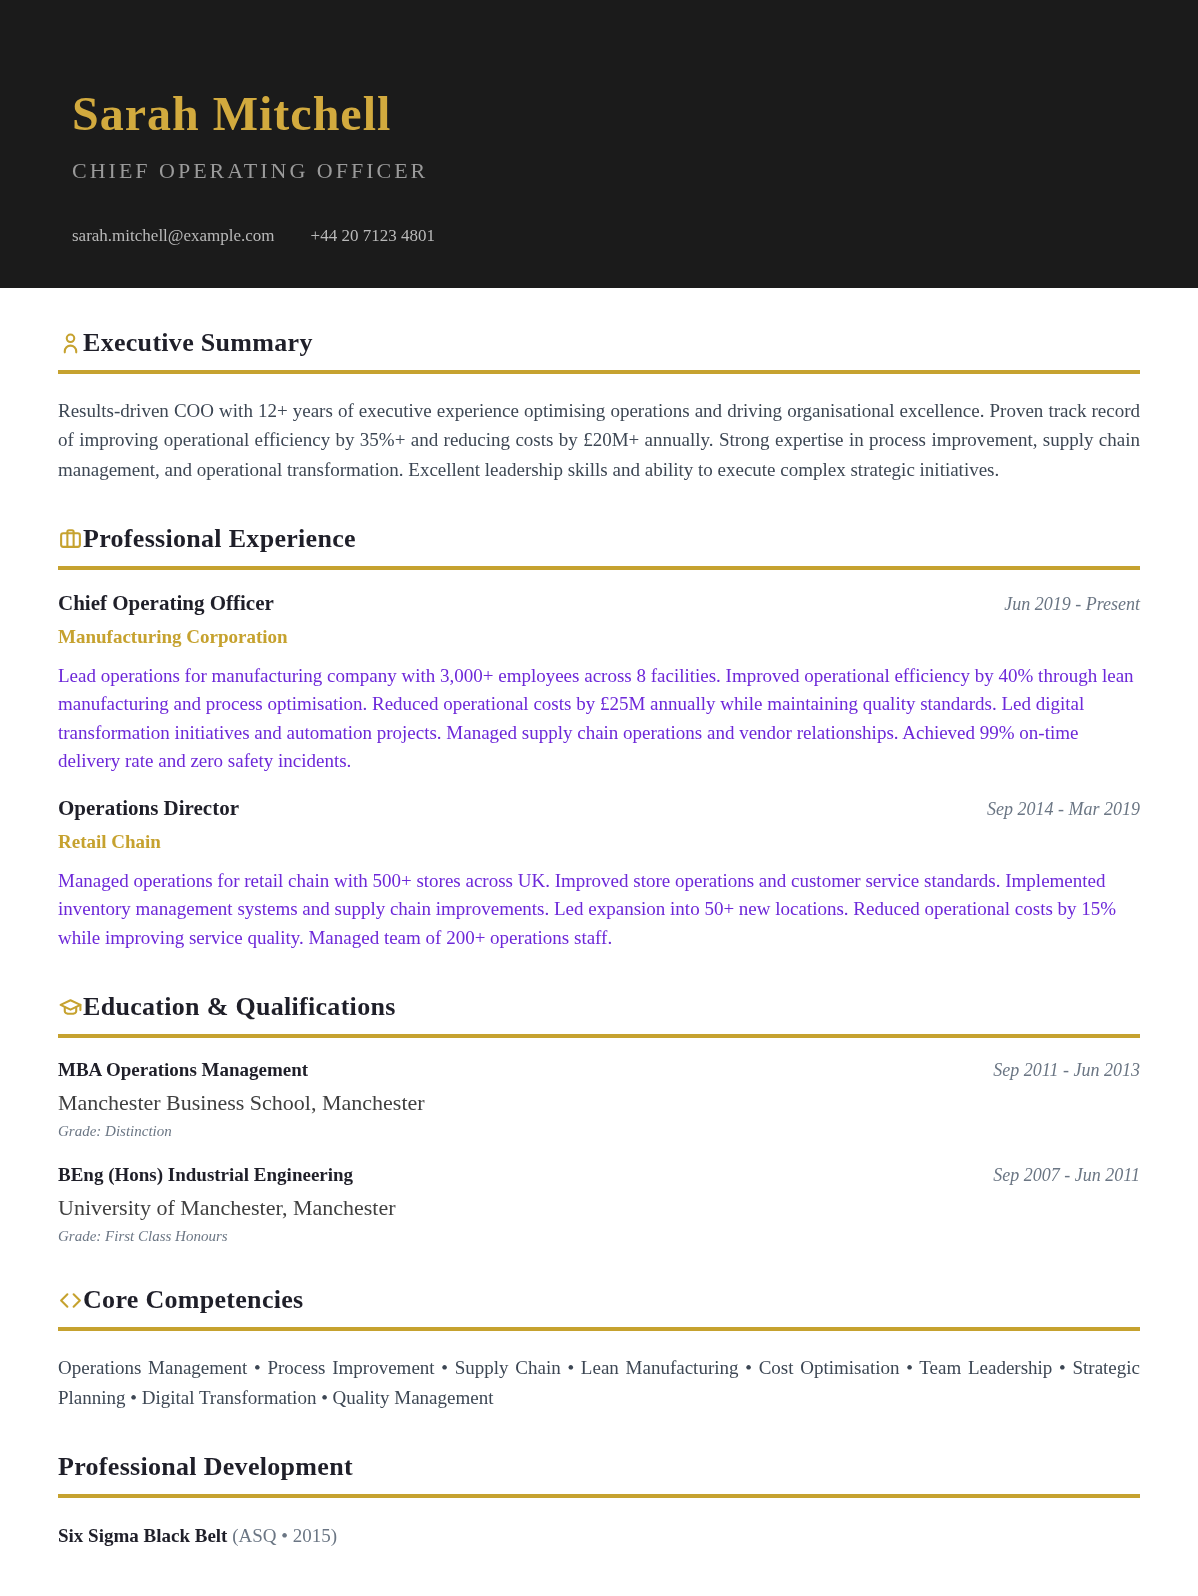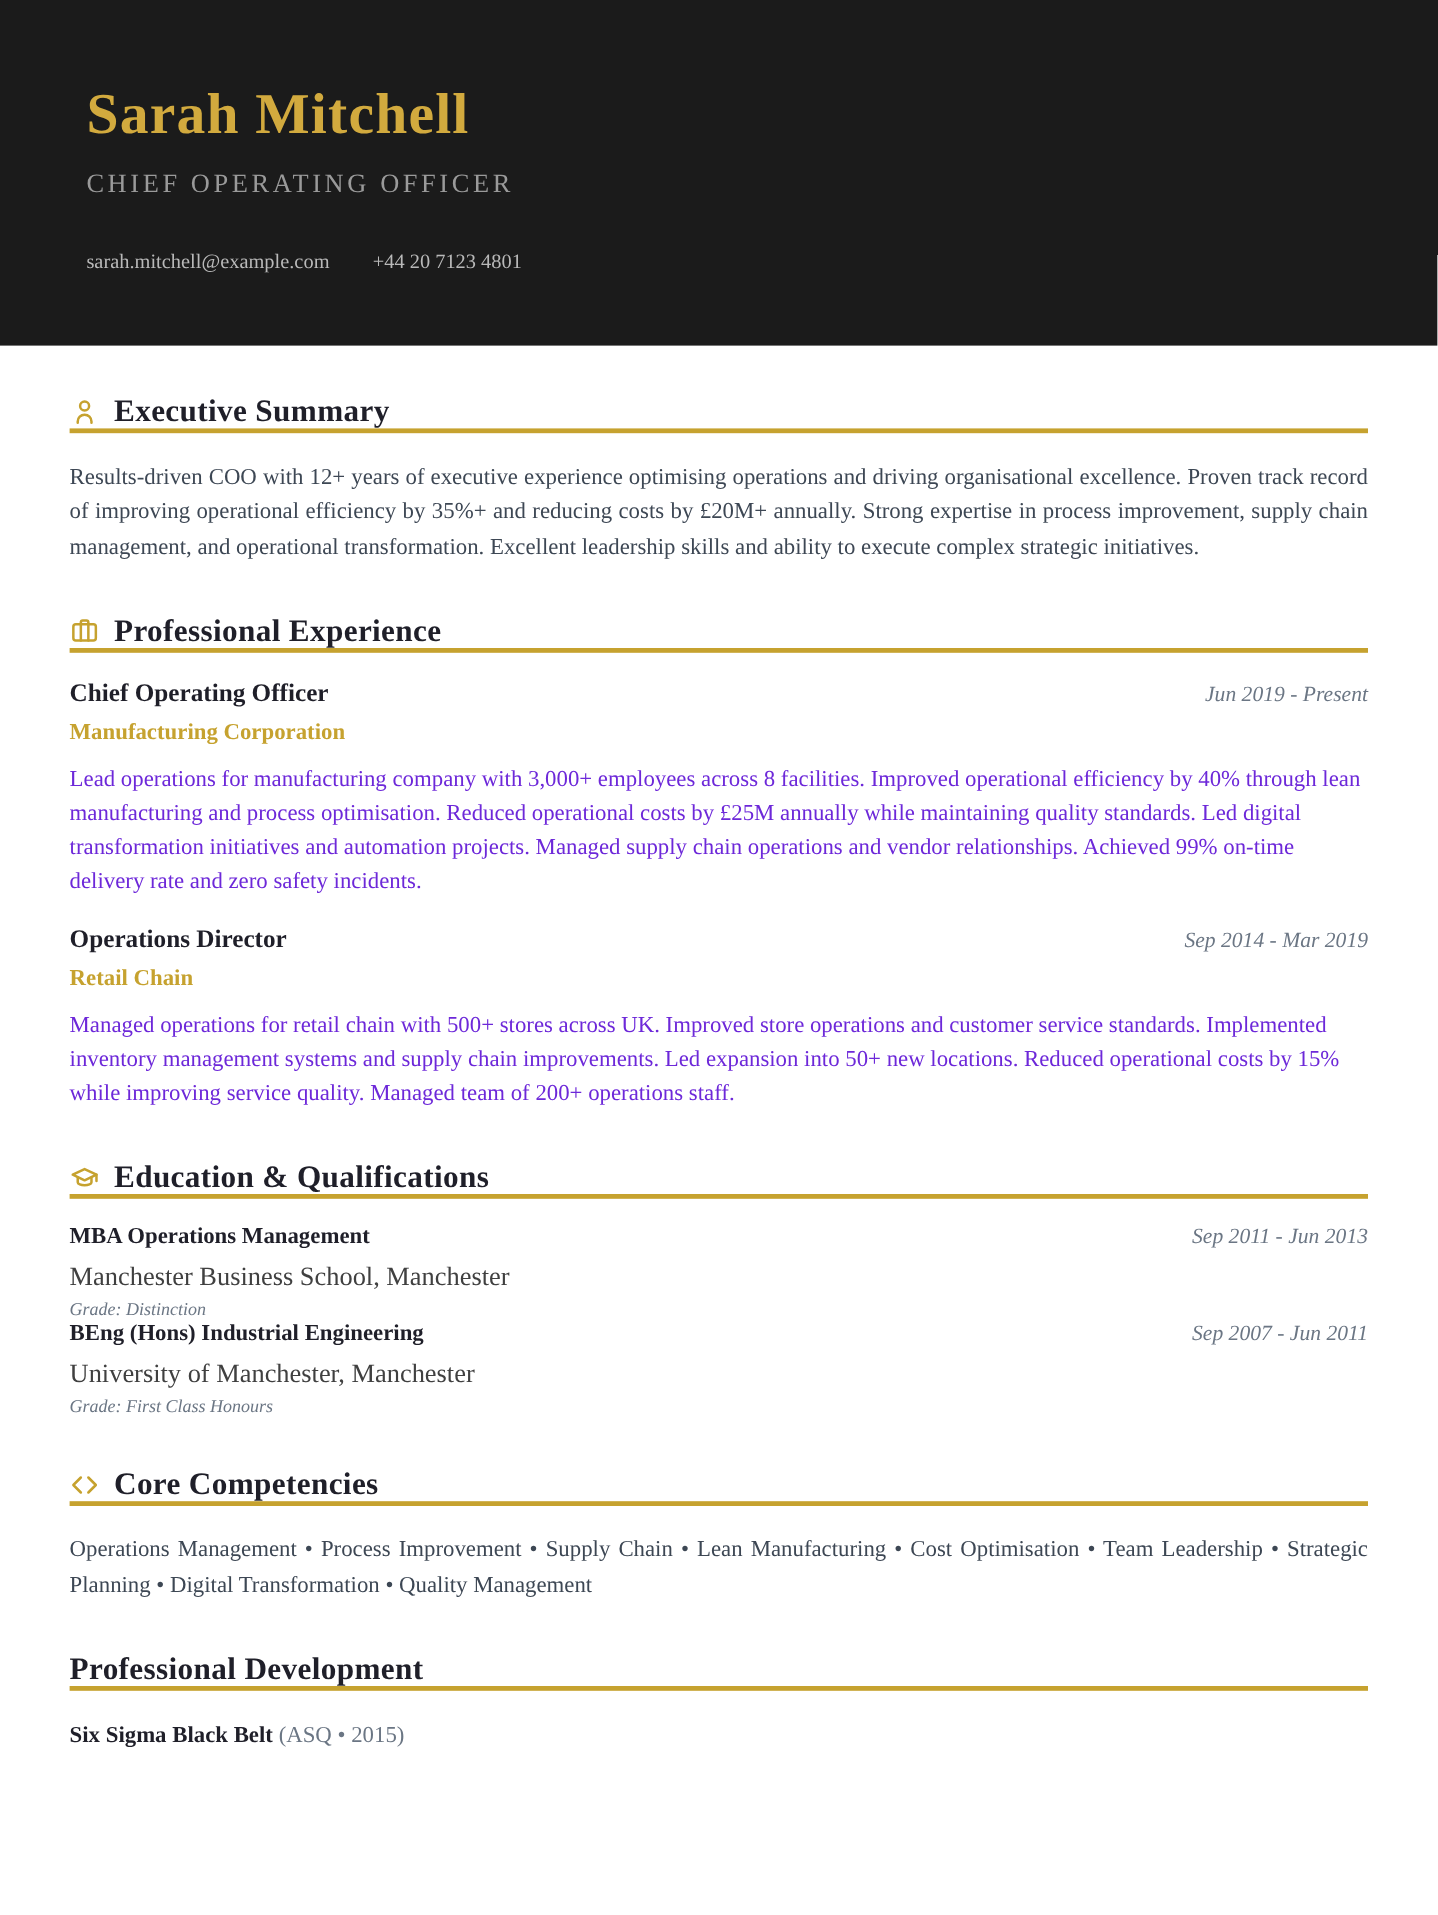--- a/index.html
+++ b/index.html
@@ -7,21 +7,21 @@
   body {
     width: 1198px; height: 1596px; overflow: hidden;
     background: #ffffff;
     font-family: "Liberation Serif", "DejaVu Serif", serif;
   }
 
   
   .header {
     background: #1b1b1b;
     height: 288px;
-    padding: 70px 72px 0 72px;
+    padding: 88px 72px 0 72px;
   }
   .name {
     margin: 0;
     color: #d2aa3e;
     font-size: 48px;
     font-weight: bold;
     letter-spacing: 1px;
     line-height: 1.1;
   }
   .role-title {
@@ -37,22 +37,21 @@
     color: #b9b9b9;
     font-size: 17px;
   }
 
   
   .page { padding: 0 58px; }
   .section { margin-top: 42px; }
   .sec-head {
     display: flex;
     align-items: center;
-    gap: 12px;
-    padding-bottom: 1px;
+    padding-bottom: 14px;
     border-bottom: 4px solid #c6a22f;
   }
   .sec-head h2 {
     margin: 0;
     font-size: 26px;
     line-height: 1;
     color: #1f1f29;
     letter-spacing: 0.3px;
     font-weight: bold;
   }
@@ -71,21 +70,21 @@
   .job { margin-top: 21px; }
   .job + .job { margin-top: 20px; }
   .job-top { display: flex; justify-content: space-between; align-items: baseline; }
   .job-role { font-size: 21px; font-weight: bold; color: #1f1f29; }
   .job-dates { font-size: 18px; font-style: italic; color: #6b7684; }
   .job-company { margin-top: 10px; font-size: 19px; font-weight: bold; color: #c6a22f; }
   .job-desc { margin-top: 14px; font-size: 19px; line-height: 1.5; color: #6d28d9; }
 
   
   .edu { margin-top: 21px; }
-  .edu + .edu { margin-top: 0; }
+  .edu + .edu { margin-top: 24px; }
   .edu-top { display: flex; justify-content: space-between; align-items: baseline; }
   .edu-degree { font-size: 19px; font-weight: bold; color: #1f1f29; }
   .edu-dates { font-size: 18px; font-style: italic; color: #6b7684; }
   .edu-school { margin-top: 9px; font-size: 22px; color: #404040; }
   .edu-grade { margin-top: 7px; font-size: 15px; font-style: italic; color: #6b7684; }
 
   
   .cert { margin-top: 27px; font-size: 19px; }
   .cert-name { font-weight: bold; color: #1f1f29; }
   .cert-detail { color: #6b7684; }

